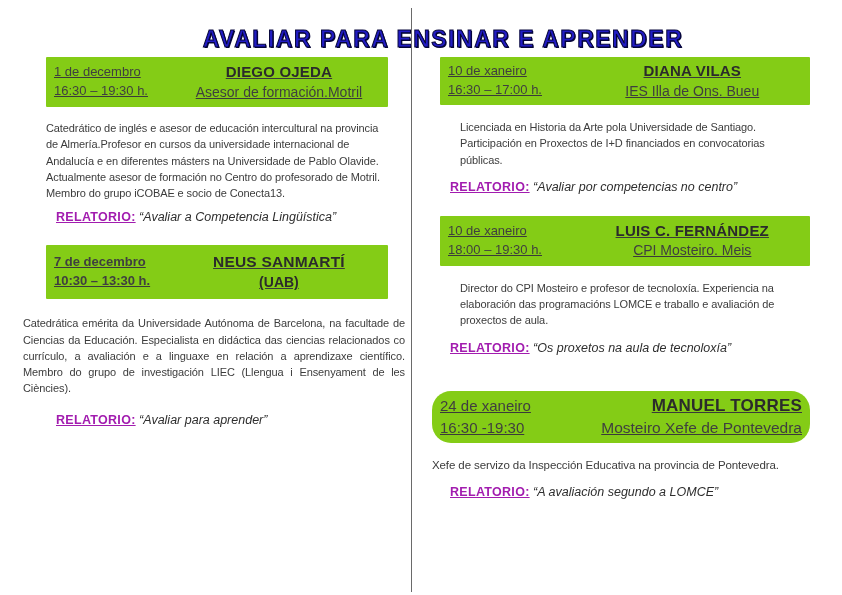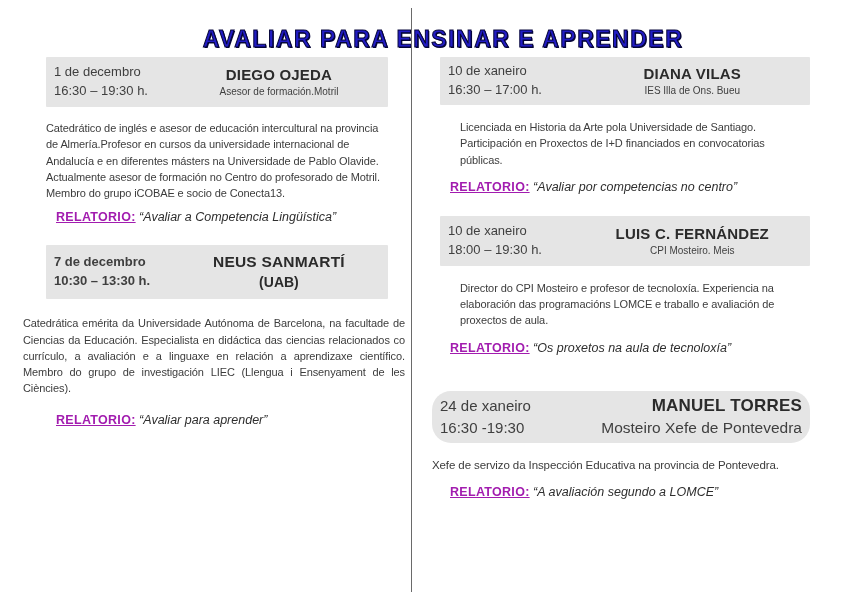--- a/index.html
+++ b/index.html
@@ -18,27 +18,27 @@
   .divider {
     position: absolute; left: 411px; top: 8px; width: 1px; height: 584px;
     background: #6a6a6a;
   }
 
   .col { position: absolute; top: 57px; }
   .col-left  { left: 46px;  width: 342px; }
   .col-right { left: 440px; width: 370px; }
 
   .session-box {
-    background: #e5e5e5; display: flex; align-items: center;
-    padding: 6px 8px; border-radius: 1px;
+    background: #84cc16; display: flex; align-items: center;
+    padding: 6px 8px; border-radius: 1px; text-decoration: underline;
   }
   .when { width: 38%; font-size: 13px; color: #3f3f3f; line-height: 1.45; }
   .who  { flex: 1; text-align: center; line-height: 1.35; }
   .speaker { font-size: 15px; font-weight: bold; color: #2b2b2b; letter-spacing: 0.2px; }
-  .affil   { font-size: 10px; color: #3f3f3f; }
+  .affil   { font-size: 14px; color: #3f3f3f; }
 
   .bio { font-size: 11px; line-height: 1.48; color: #3c3c3c; letter-spacing: -0.1px; }
   .relatorio { font-size: 12.5px; padding-left: 10px; }
   .rel-label { font-weight: bold; text-decoration: underline; color: #a21caf; letter-spacing: 0.3px; }
   .rel-title { font-style: italic; color: #2e2e2e; }
 
   
   .s-l0 .session-box { height: 50px; }
   .s-l0 .bio { margin-top: 13px; margin-bottom: 9px; }
   .s-l1 { margin-top: 21px; }

